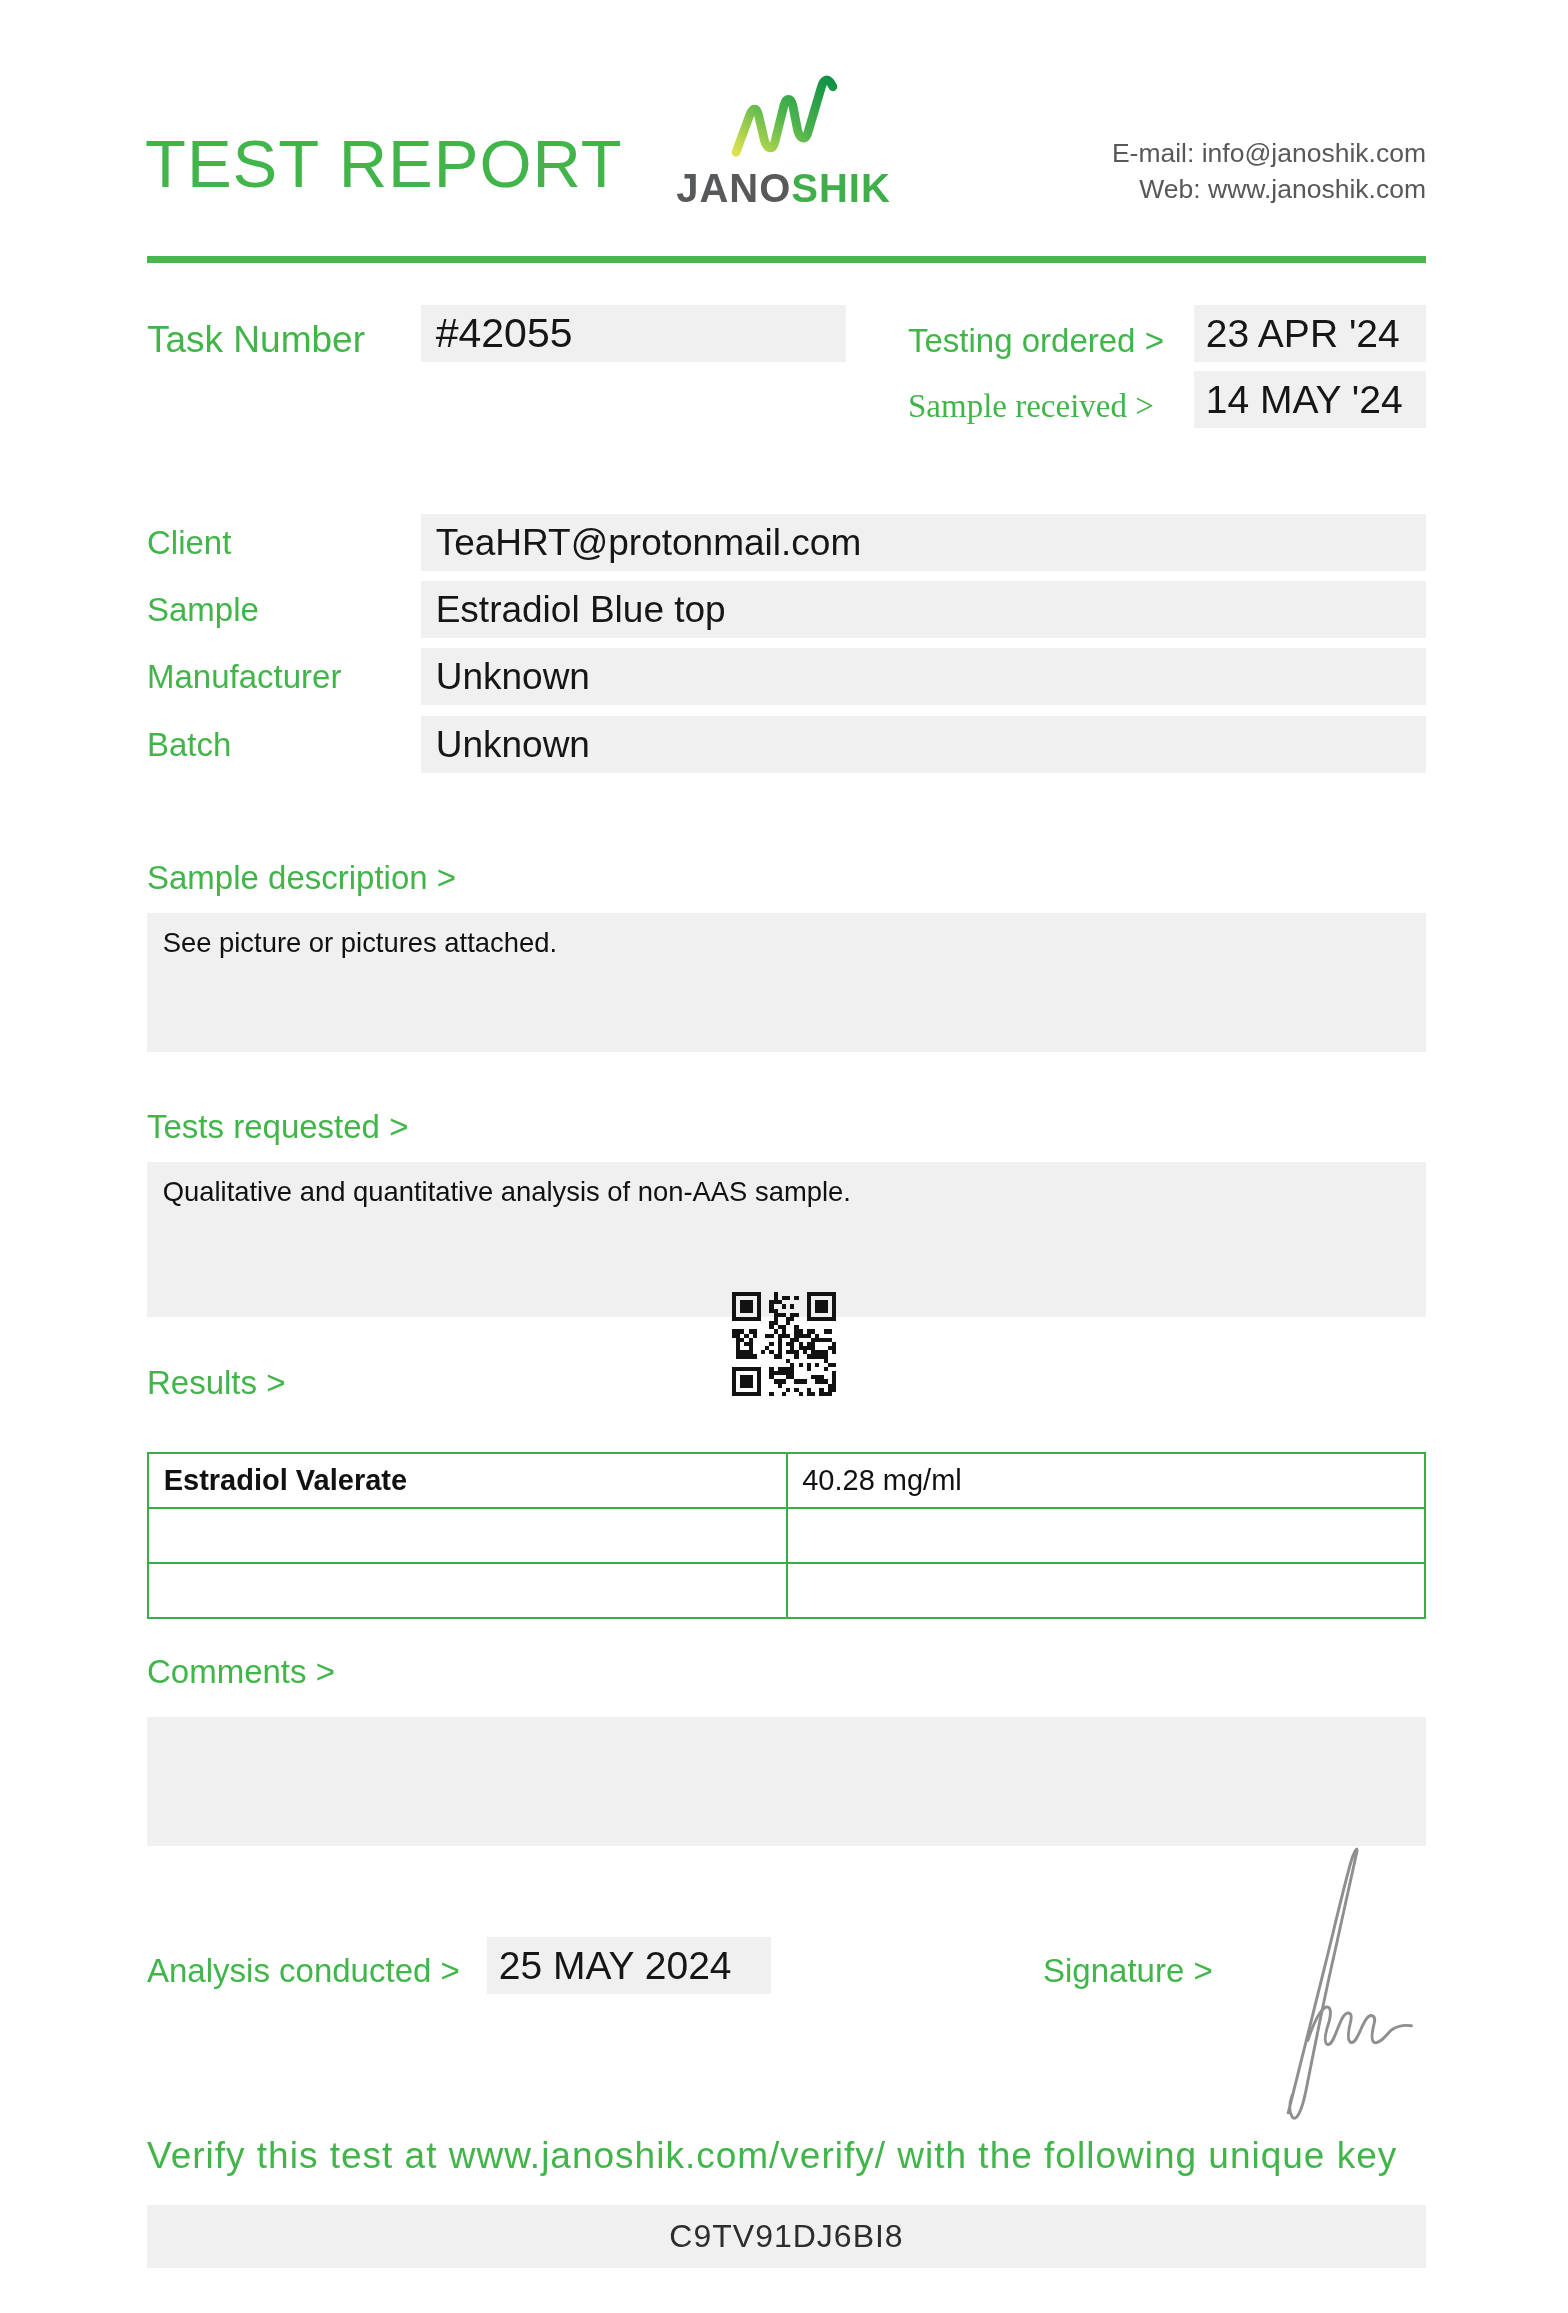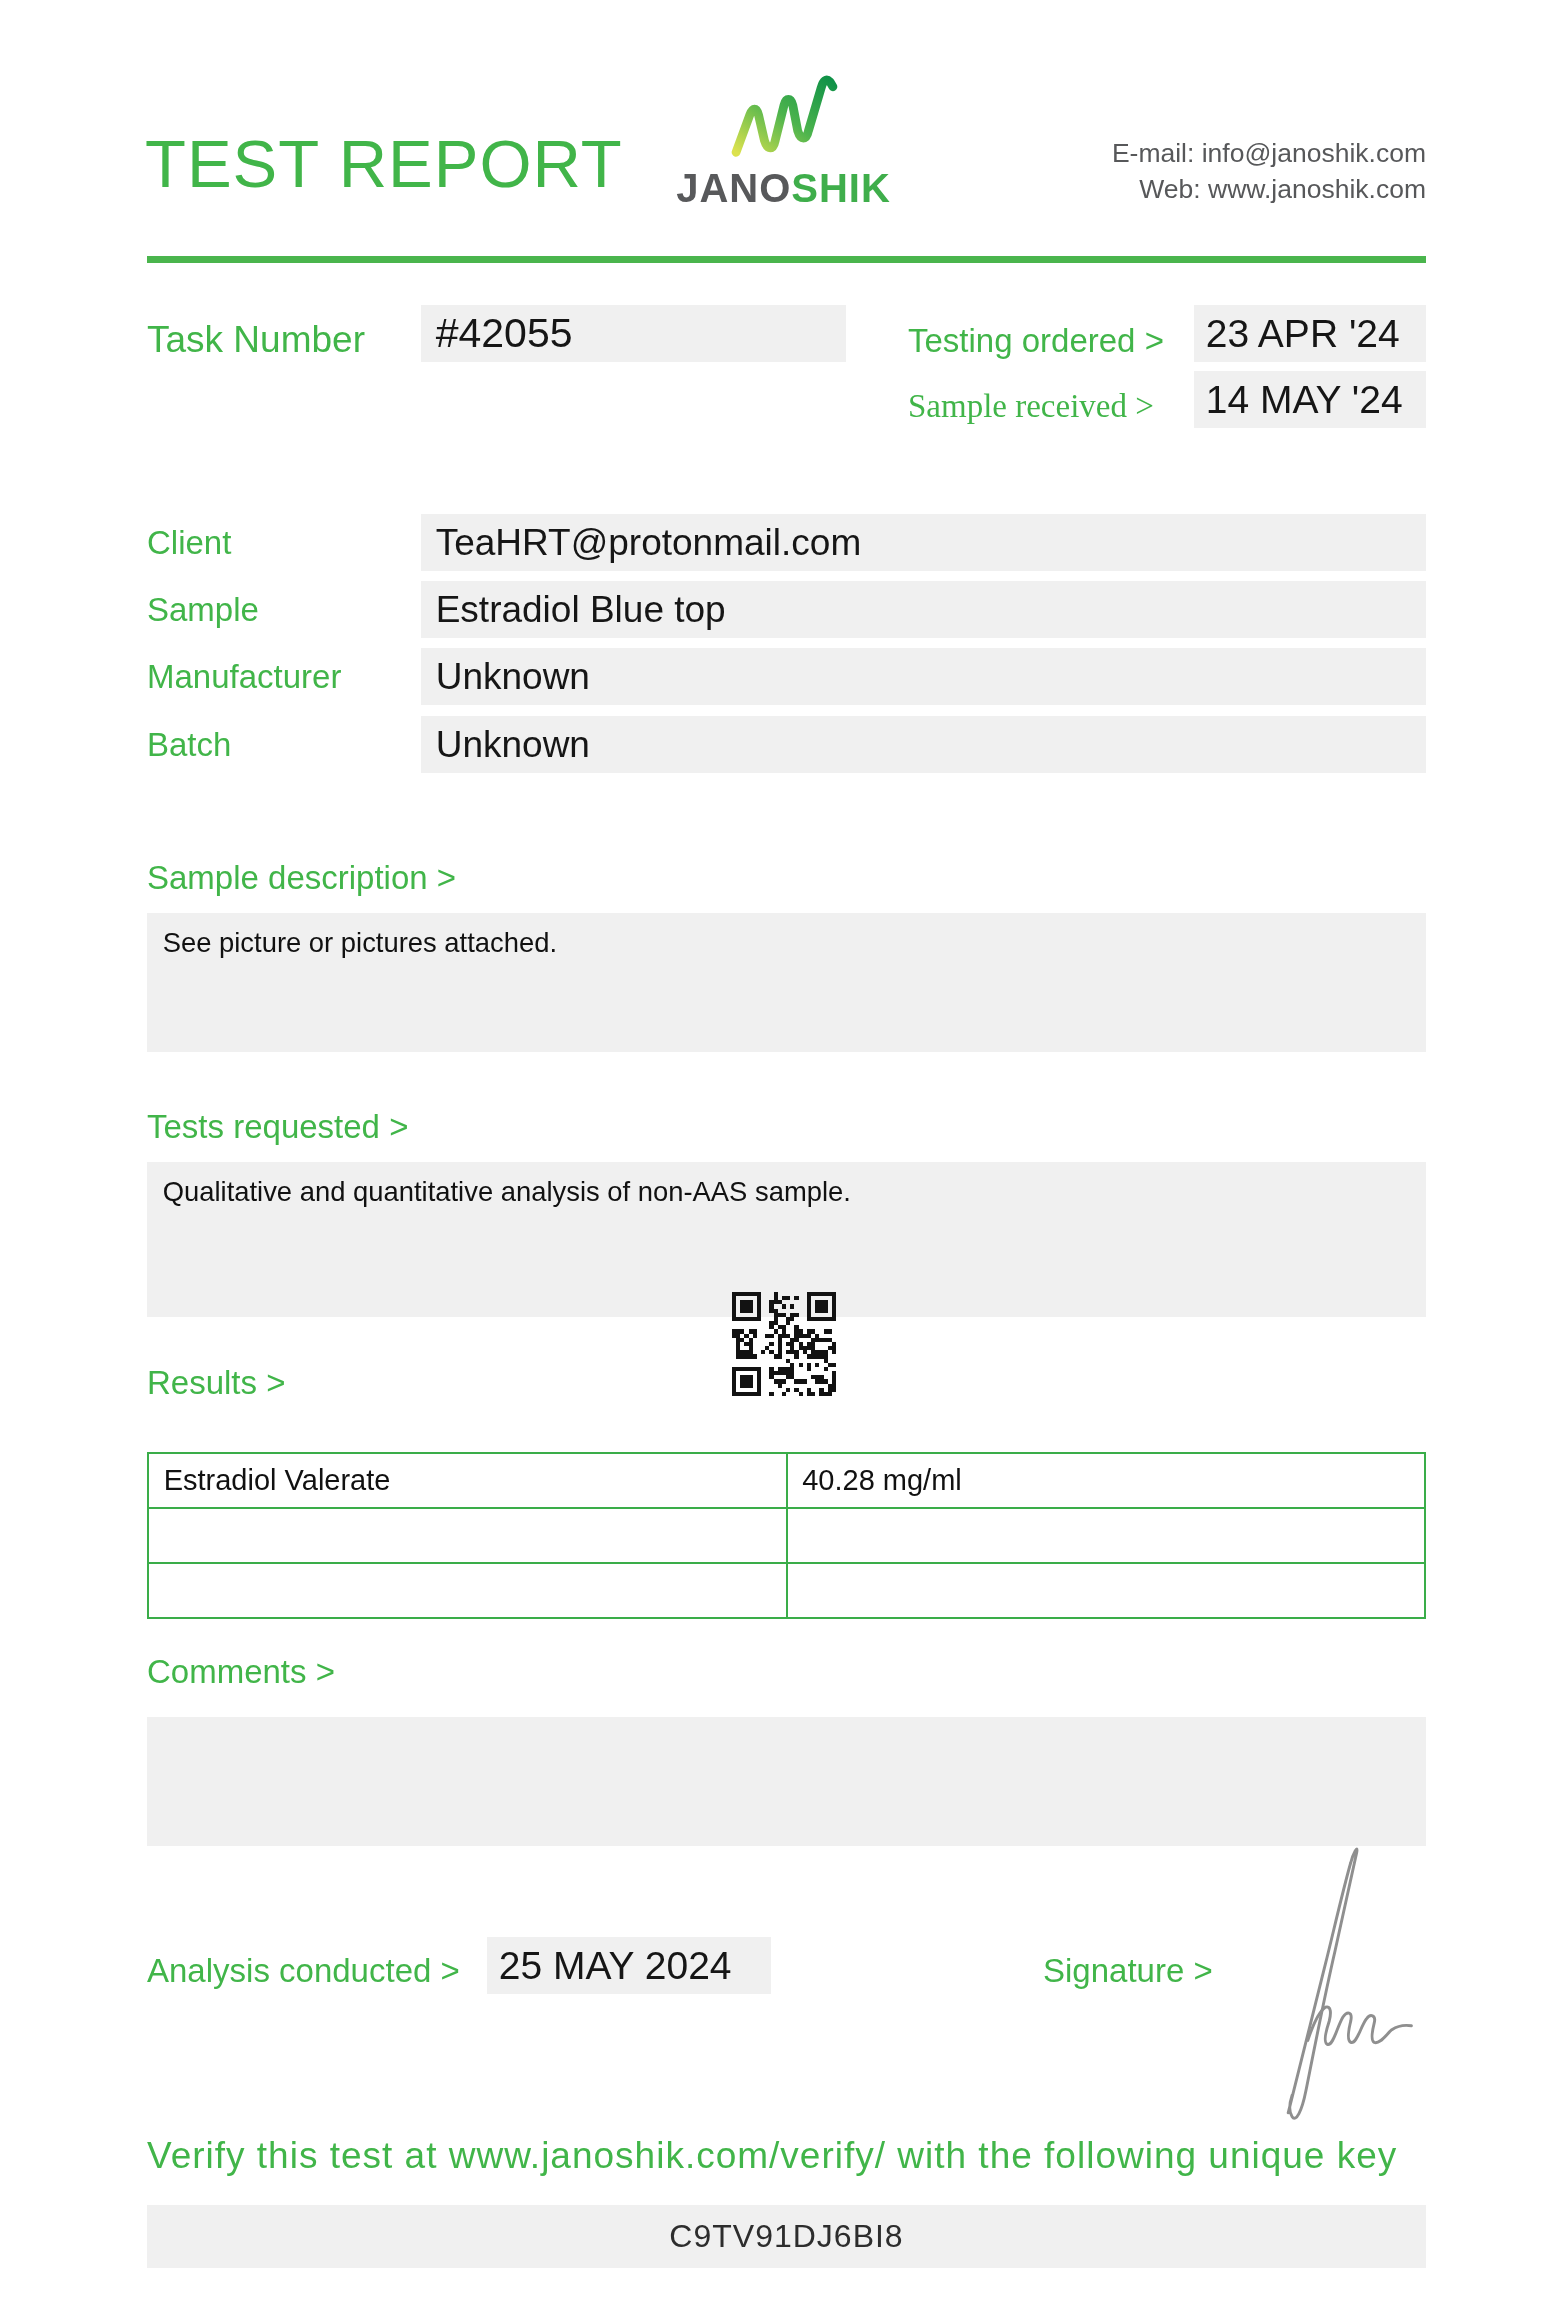--- a/index.html
+++ b/index.html
@@ -51,21 +51,21 @@
   .sec-box{left:147px;width:1279px;}
   .sec-body{font-size:27.4px;line-height:33px;padding:12.7px 15.7px;color:#111;}
 
   
   .results-table{left:147px;top:1452px;width:1279px;border-collapse:collapse;}
   .results-table td{
     border:2.9px solid var(--green-border);
     height:55px;font-size:29px;color:#111;
     padding:0 0 0 14.7px;background:#fff;white-space:nowrap;
   }
-  .results-table td.c1{width:50%;}
+  .results-table td.c1{width:50%;font-weight:bold;}
 
   
   .qr{left:732px;top:1292px;width:104px;height:104px;}
 
   
   .analysis-label{left:147px;top:1949px;line-height:43px;}
   .analysis-box{left:487px;top:1937px;width:284px;height:57px;}
   .signature-label{left:1043px;top:1949px;line-height:43px;}
   .signature{left:1253px;top:1819px;}
   .verify{left:147px;top:2135px;font-size:37px;letter-spacing:1px;color:var(--green);white-space:nowrap;}

